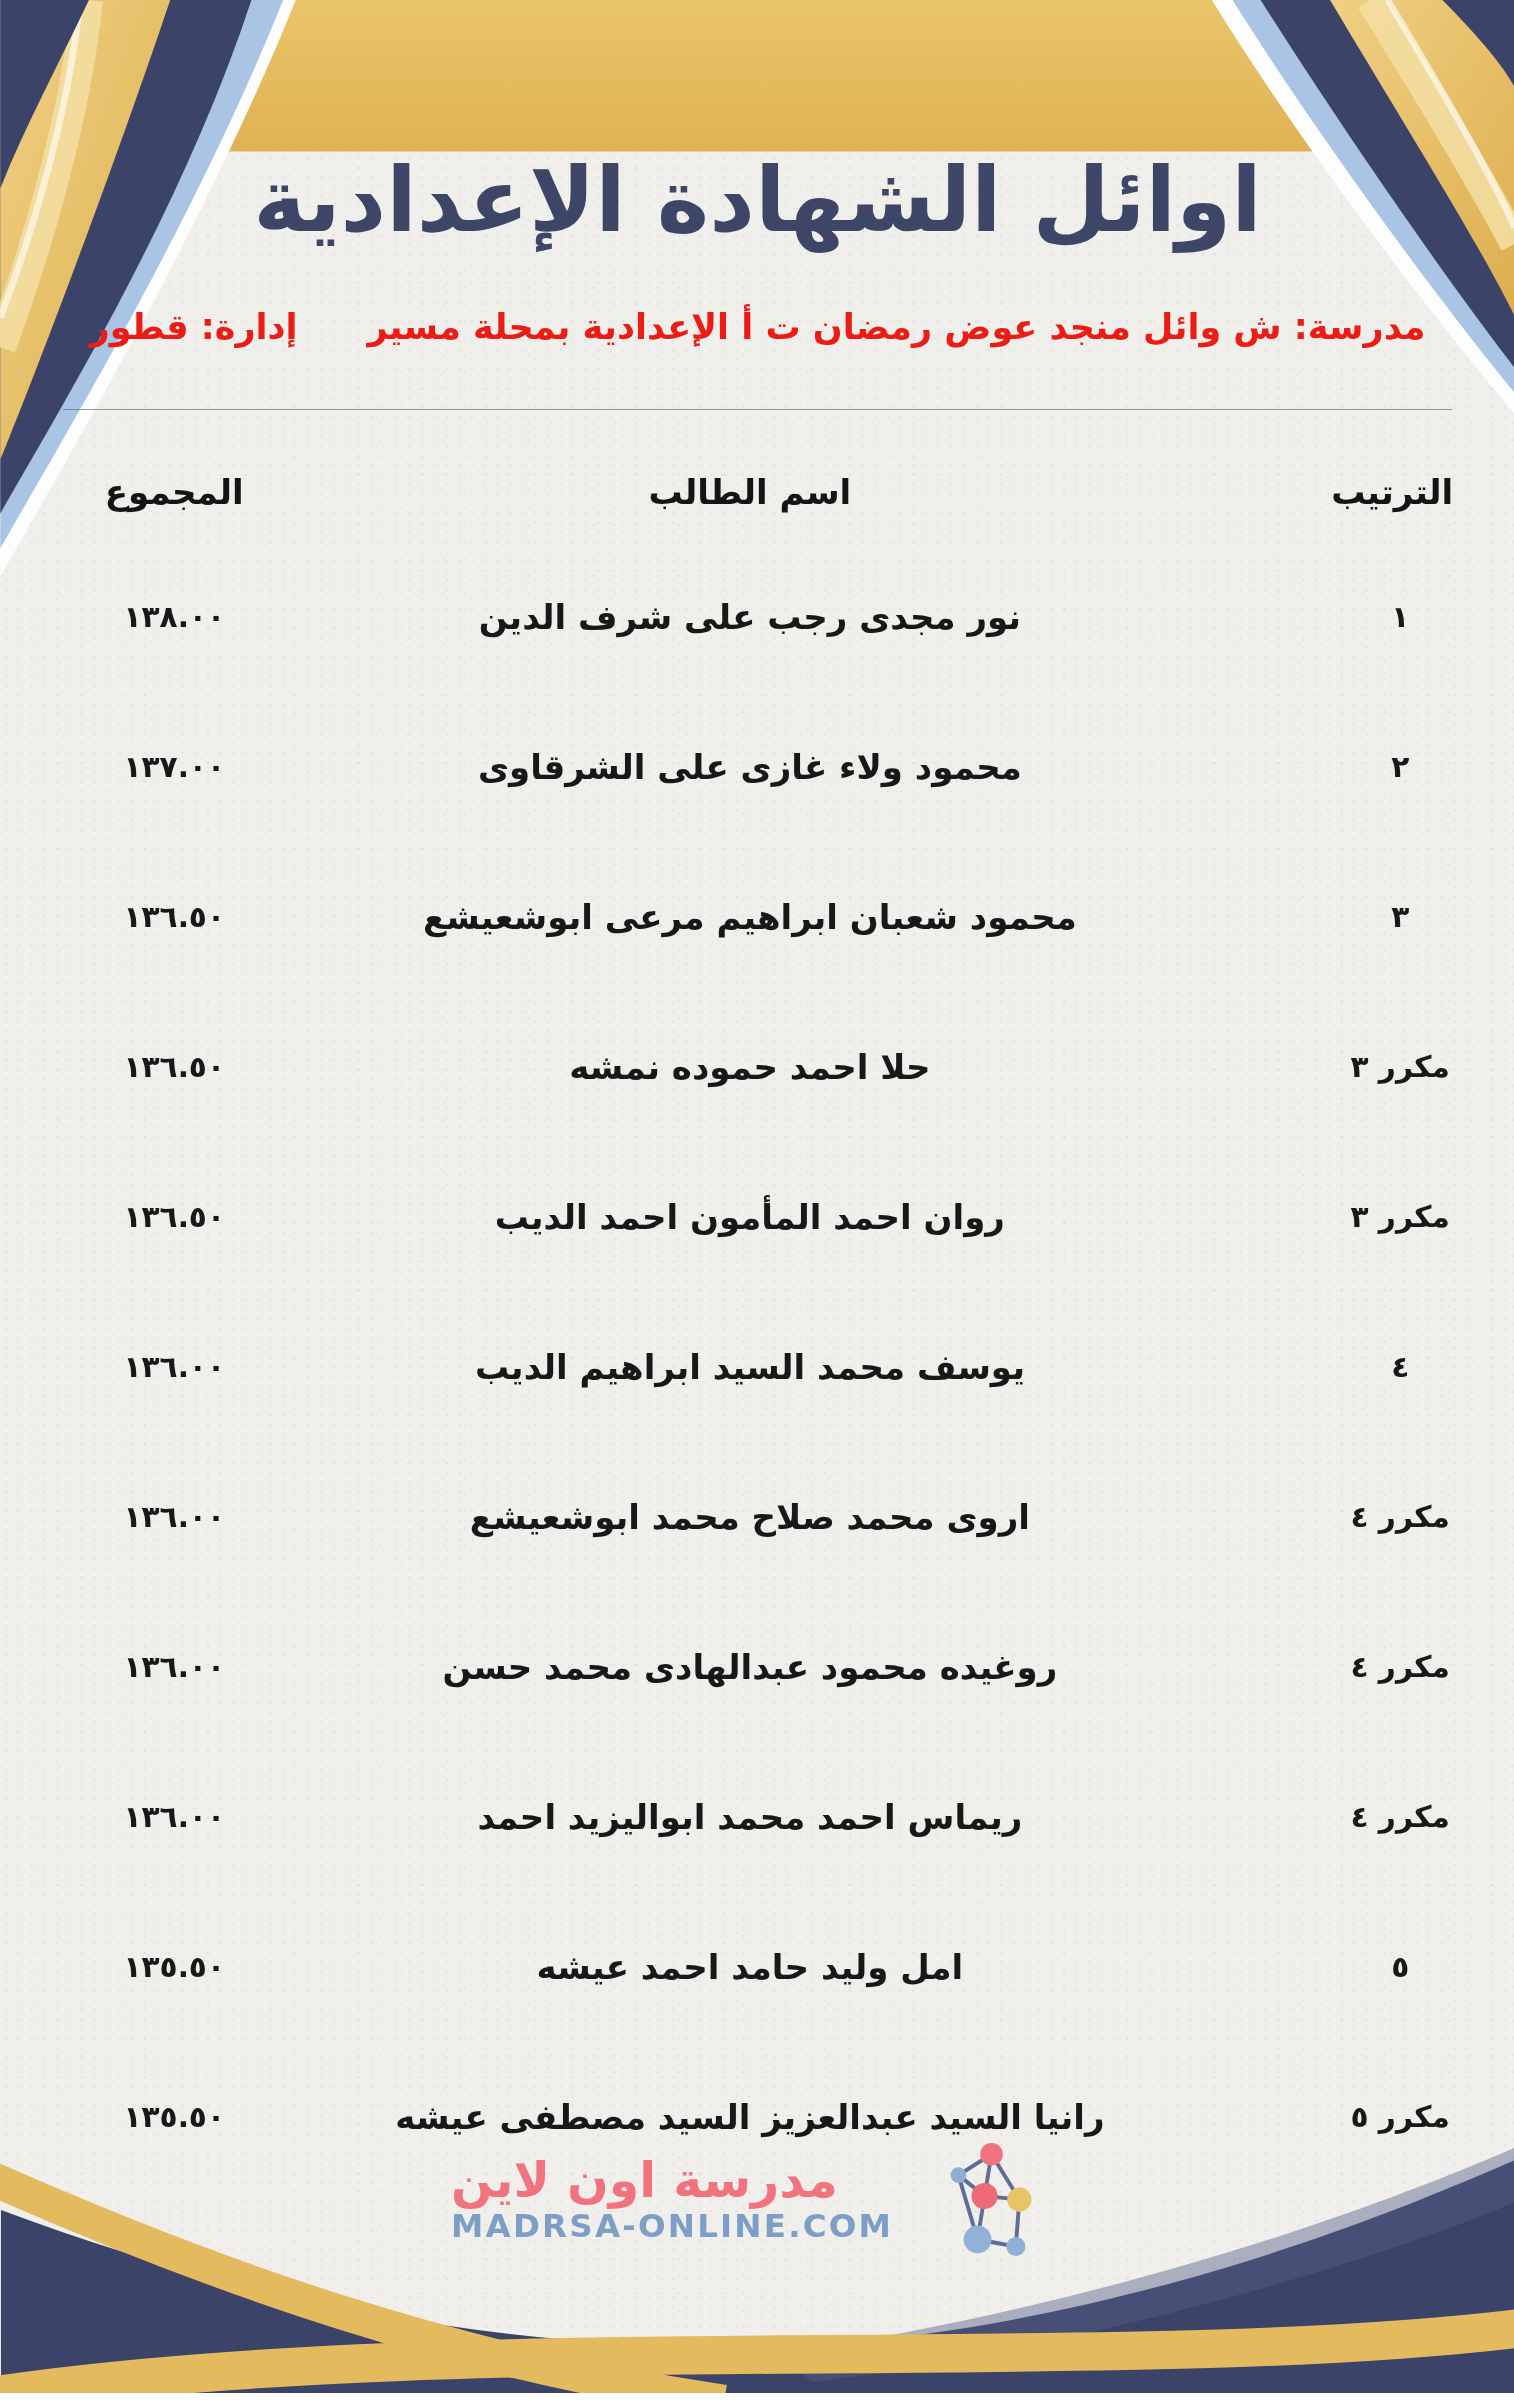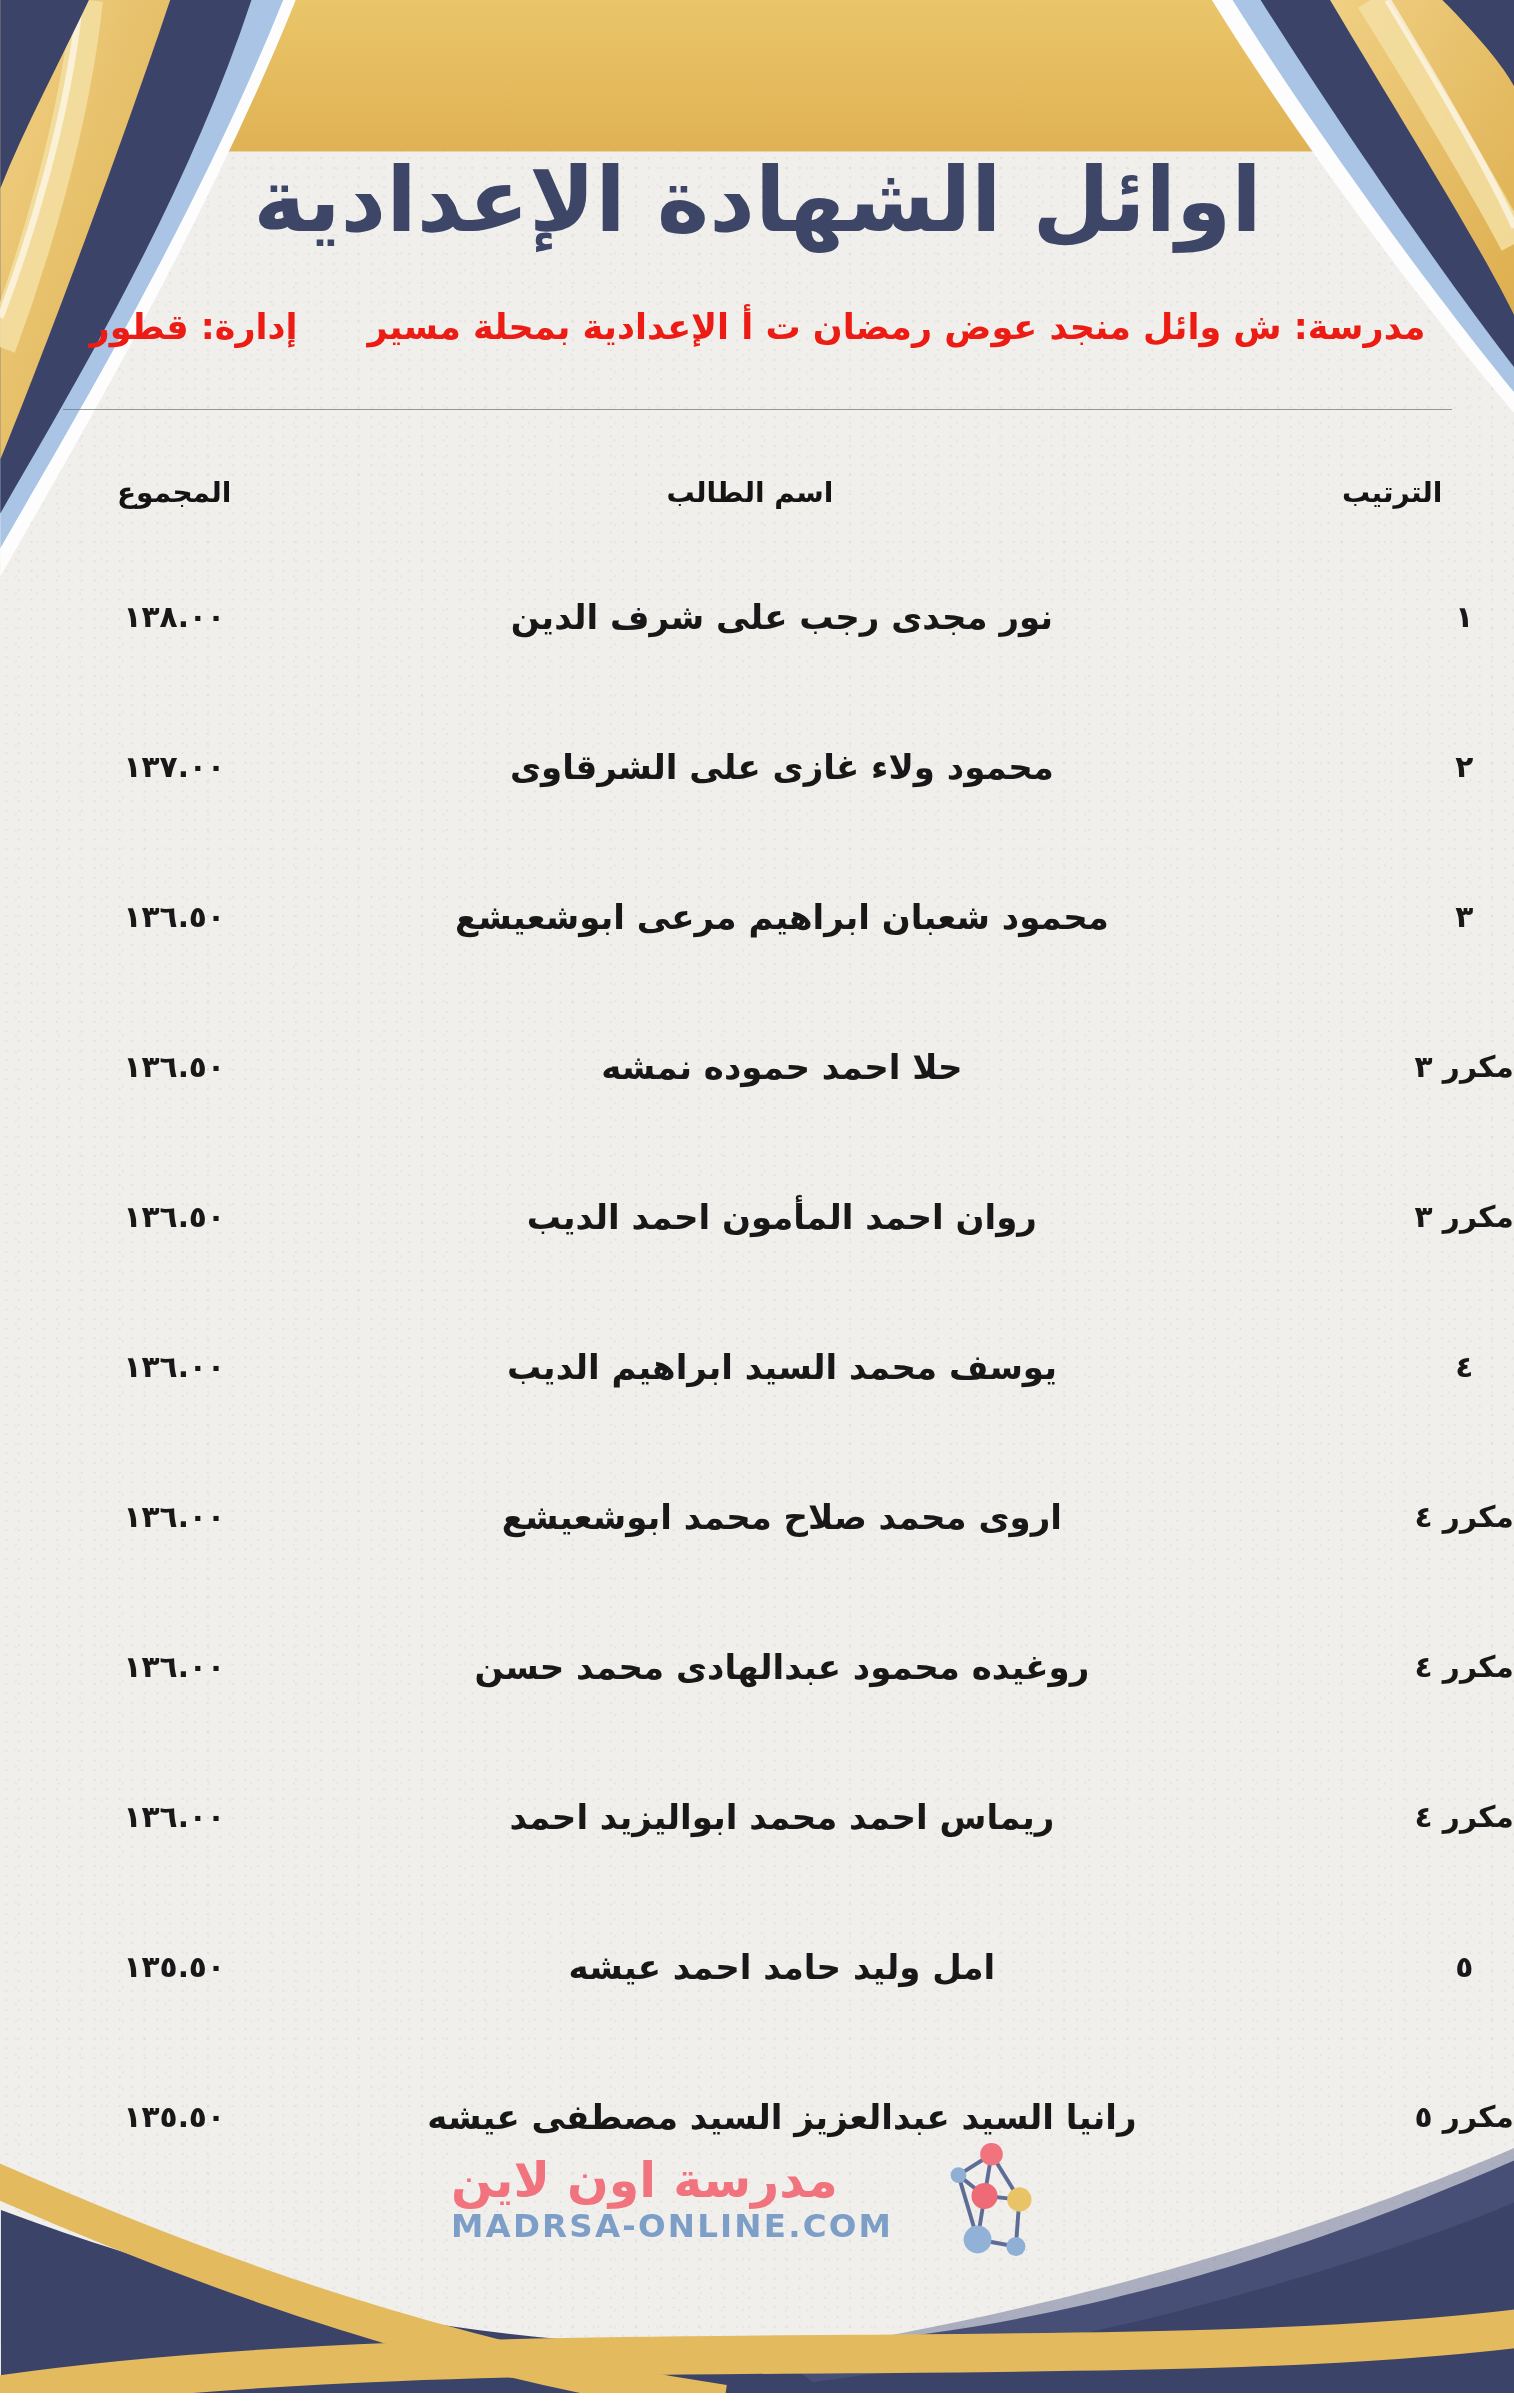--- a/index.html
+++ b/index.html
@@ -17,26 +17,26 @@
   .title{position:absolute;top:132px;left:0;width:100%;text-align:center;
     font-size:89px;font-weight:bold;color:#3e4668;line-height:1.55;}
   .subtitle{position:absolute;top:294px;left:0;width:100%;
     display:flex;flex-direction:row;justify-content:center;gap:70px;
     direction:rtl;font-size:35px;font-weight:bold;color:#ec1b13;line-height:1.9;}
   .rule{position:absolute;top:409px;left:63px;width:1389px;height:0;
     border-top:1.5px solid rgba(120,120,118,.75);}
   .listing{position:absolute;top:442px;left:0;width:1515px;direction:ltr;}
   .lrow{display:grid;grid-template-columns:23% 53% 24%;align-items:center;direction:ltr;}
   .lrow.head{height:100px;}
-  .lrow.body-row{height:150px;gap:32px;}
+  .lrow.body-row{height:150px;}
   .cell{font-weight:bold;color:#181818;}
   .cell.total{text-align:center;font-size:29.6px;direction:rtl;}
   .cell.name{text-align:center;font-size:34px;direction:rtl;}
   .cell.rank{text-align:center;font-size:29.6px;direction:rtl;padding-left:134px;}
-  .lrow.head .cell{font-size:28px;color:#141414;}
+  .lrow.head .cell{font-size:34px;color:#141414;}
   .lrow.head .cell.rank{padding-left:118px;}
   .logo{position:absolute;top:2141px;left:451px;width:584px;
     display:flex;flex-direction:row;align-items:center;gap:11.8px;}
   .logo-texts{flex:1;display:flex;flex-direction:column;align-items:flex-start;gap:1.5px;}
   .logo-ar{font-size:49px;font-weight:bold;color:#f0737e;direction:rtl;line-height:1.1;}
   .logo-en{font-size:32.5px;font-weight:bold;color:#7d9ec7;letter-spacing:2.2px;line-height:1.1;}
 </style>
 </head>
 <body>
 

